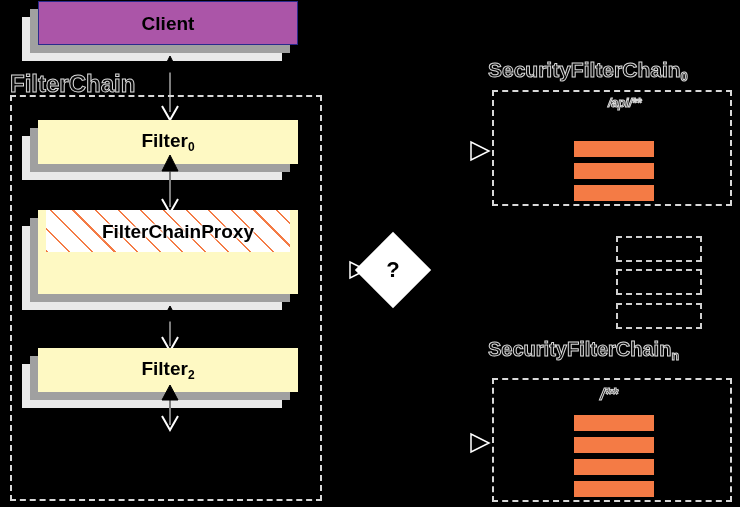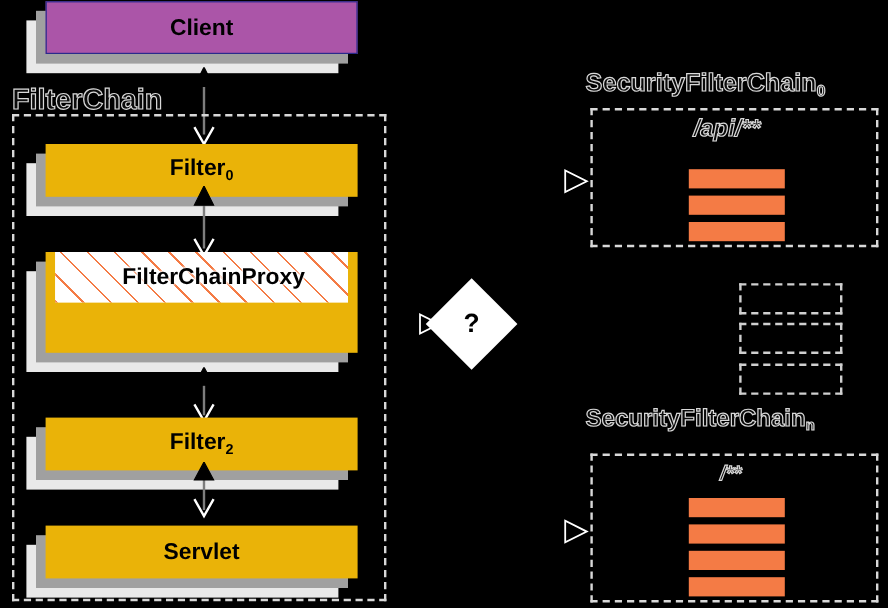--- a/index.html
+++ b/index.html
@@ -13,21 +13,21 @@
 
   
   .stack{position:absolute;}
   .stack .sh2{position:absolute;left:0;top:0;width:100%;height:100%;
       background:#e9e9e9;transform:translate(0,0);}
   .stack .sh1{position:absolute;left:8px;top:-8px;width:100%;height:100%;
       background:#a0a0a0;}
   .stack .face{position:absolute;left:16px;top:-16px;width:100%;height:100%;
       display:flex;align-items:center;justify-content:center;
       font-weight:bold;color:#000;box-sizing:border-box;text-align:right;}
-  .face.orange{background:#eab308;}
+  .face.orange{background:#fef9c3;}
   .face.purple{background:#AB55A8;border:1px solid #2a2a8c;}
 
   .lbl{font-size:19px;font-weight:bold;color:#000;letter-spacing:0px;line-height:1;}
   .lbl .sub{font-size:12px;vertical-align:-0.35em;font-weight:bold;}
 
   
   .dfp-face{display:block !important;padding:0;}
   .dfp-title{height:34px;display:flex;align-items:center;justify-content:center;}
   .dfp-inner{
      margin:0 8px 8px 8px;height:42px;background:#ffffff;
@@ -134,41 +134,34 @@
   </div>
 
   <div class="conn" style="left:155px;top:385px;width:30px;height:48px;">
     <svg width="30" height="48" viewBox="0 0 30 48">
       <line x1="15" y1="4" x2="15" y2="40" stroke="#7d7d7d" stroke-width="2"></line>
       <polygon points="15,0 7,15 23,15" fill="#000000" stroke="#000000" stroke-width="1"></polygon>
       <polyline points="7,31 15,45 23,31" fill="none" stroke="#ffffff" stroke-width="2"></polyline>
     </svg>
   </div>
 
-  <div class="stack" style="left:22px;top:454px;width:260px;height:44px;">
-    <div class="sh2"></div>
-    <div class="sh1"></div>
-    <div class="face orange">
-      <span class="lbl">Servlet</span>
-    </div>
-  </div>
 
   <div class="conn" style="left:348px;top:258px;width:24px;height:24px;">
     <svg width="24" height="24" viewBox="0 0 24 24">
       <polygon points="2,4 2,20 18,12" fill="none" stroke="#ffffff" stroke-width="1.5"></polygon>
     </svg>
   </div>
   <div class="diamond" style="left:366px;top:243px;"></div>
   <div class="diamond-text" style="left:366px;top:243px;">?</div>
 
   <div class="outline-label" style="left:488px;top:58px;font-size:21px;"><span>SecurityFilterChain</span><span class="sub">0</span></div>
 
   <div class="dashbox" style="left:492px;top:90px;width:240px;height:116px;"></div>
 
-  <div class="outline-label ital" style="left:578px;top:96px;font-size:20px;">/api/**</div>
+  <div class="outline-label ital" style="left:608px;top:96px;font-size:12px;">/api/**</div>
 
   <div class="conn" style="left:468px;top:138px;width:26px;height:26px;">
     <svg width="26" height="26" viewBox="0 0 26 26">
       <polygon points="3,4 3,22 21,13" fill="none" stroke="#ffffff" stroke-width="1.5"></polygon>
     </svg>
   </div>
 
   <div class="bar" style="left:574px;top:141px;width:80px;height:16px;"></div>
   <div class="bar" style="left:574px;top:163px;width:80px;height:16px;"></div>
   <div class="bar" style="left:574px;top:185px;width:80px;height:16px;"></div>

